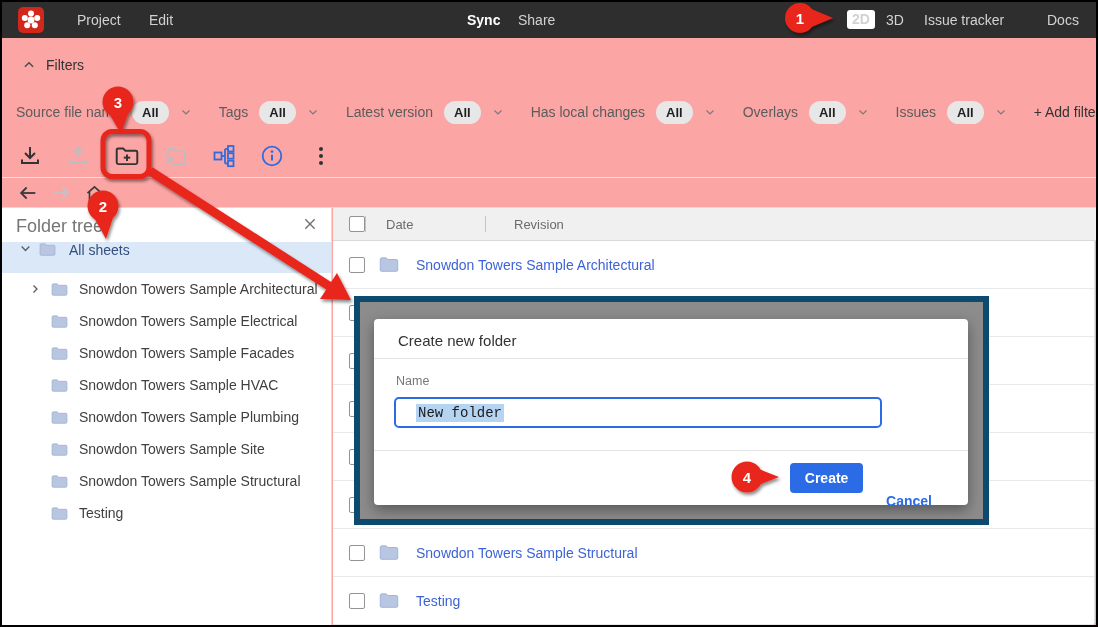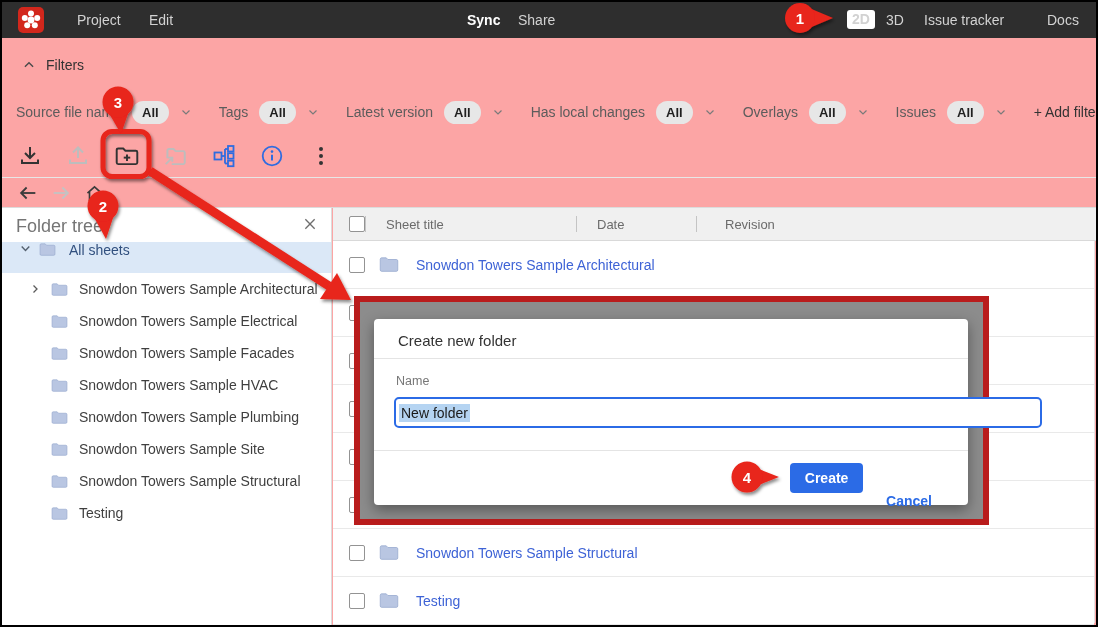--- a/index.html
+++ b/index.html
@@ -58,28 +58,28 @@
   .col-title { width:211px; } .col-date { width:120px;text-align:center; } .col-rev { width:89px;gap:8px; } .col-last { width:4px; }
   .trow { position:absolute; left:0; right:2px; height:48px; border-bottom:1px solid #e9e9e9;
           display:flex; align-items:center; background:#fff; }
   .trow .checkbox { margin-left:16px; }
   .trow .fold { margin-left:14px; flex:none; display:flex; }
   .trow .link { margin-left:17px; font-size:14px; color:#3e63d6; white-space:nowrap; }
   .tright-line { position:absolute; left:761px; top:33px; bottom:2px; width:1px; background:#e3e3e3; }
 
   
   .dlg-zone { position:absolute; left:352px; top:294px; width:635px; height:229px;
-              border:6px solid #b91c1c; background:#8c8c8c; z-index:5; }
+              border:6px solid #0c4a6e; background:#8c8c8c; z-index:5; }
   .dlg-card { position:absolute; left:14px; top:17px; width:594px; height:186px; background:#fff;
               border-radius:4px; box-shadow:0 5px 14px rgba(0,0,0,.38); }
   .dlg-title { position:absolute; left:24px; top:13px; font-size:15px; color:#333; }
   .dlg-hr1 { position:absolute; left:0; top:39px; right:0; height:1px; background:#e4e4e4; }
   .dlg-name-lbl { position:absolute; left:22px; top:55px; font-size:12.5px; color:#777; }
-  .dlg-input { position:absolute; left:20px; top:78px; width:648px; height:31px; border:2px solid #2b6be6;
-               border-radius:5px; display:flex; align-items:center; padding-left:3px; background:#fff; }
+  .dlg-input { position:absolute; left:20px; top:78px; width:488px; height:31px; border:2px solid #2b6be6;
+               border-radius:5px; display:flex; align-items:center; padding-left:20px; background:#fff;font-family:Liberation Mono, monospace; }
   .dlg-input .sel { background:#b5d4f2; color:#1a1a1a; font-size:14px; padding:1px 2px; }
   .dlg-footer { position:absolute; left:0; top:131px; right:0; bottom:0; border-top:1px solid #e4e4e4;
                 display:flex; align-items:center; justify-content:flex-end; gap:23px; padding-right:36px; }
   .btn-create { width:73px; height:30px; background:#2b6be6; color:#fff; font-size:14px; font-weight:bold;
                 border:none; border-radius:4px; display:flex; align-items:center; justify-content:center; }
   .btn-cancel { color:#2b6be6; font-size:14px; font-weight:bold; background:none; border:none;margin-top:45px; }
 
   
   .anno { position:absolute; left:-2px; top:-2px; width:1098px; height:627px; z-index:9; pointer-events:none; }
 </style>
@@ -327,24 +327,20 @@
       <svg width="17" height="15" viewBox="0 0 24 20" style="margin-left:49px">
           <path d="M1.5 3.6c0-.9.7-1.6 1.6-1.6h5.6l2 2h10.2c.9 0 1.6.7 1.6 1.6v11c0 .9-.7 1.6-1.6 1.6H3.1c-.9 0-1.6-.7-1.6-1.6z" fill="#b9c6e2" stroke="#9aacd0"></path>
         </svg>
       <span class="txt">Testing</span>
     </div>
   </aside>
 
   <div class="table">
     <div class="thead">
       <div class="checkbox"></div>
-      <div class="hcol col-title">
-          <span class="vsep"></span>
-          <span>Sheet title</span>
-        </div>
       <div class="hcol col-date">
           <span class="vsep"></span>
           <span>Date</span>
         </div>
       <div class="hcol col-rev">
           <span class="vsep"></span>
           <span>Revision</span>
         </div>
       <div class="hcol col-last">
           <span class="vsep"></span>

